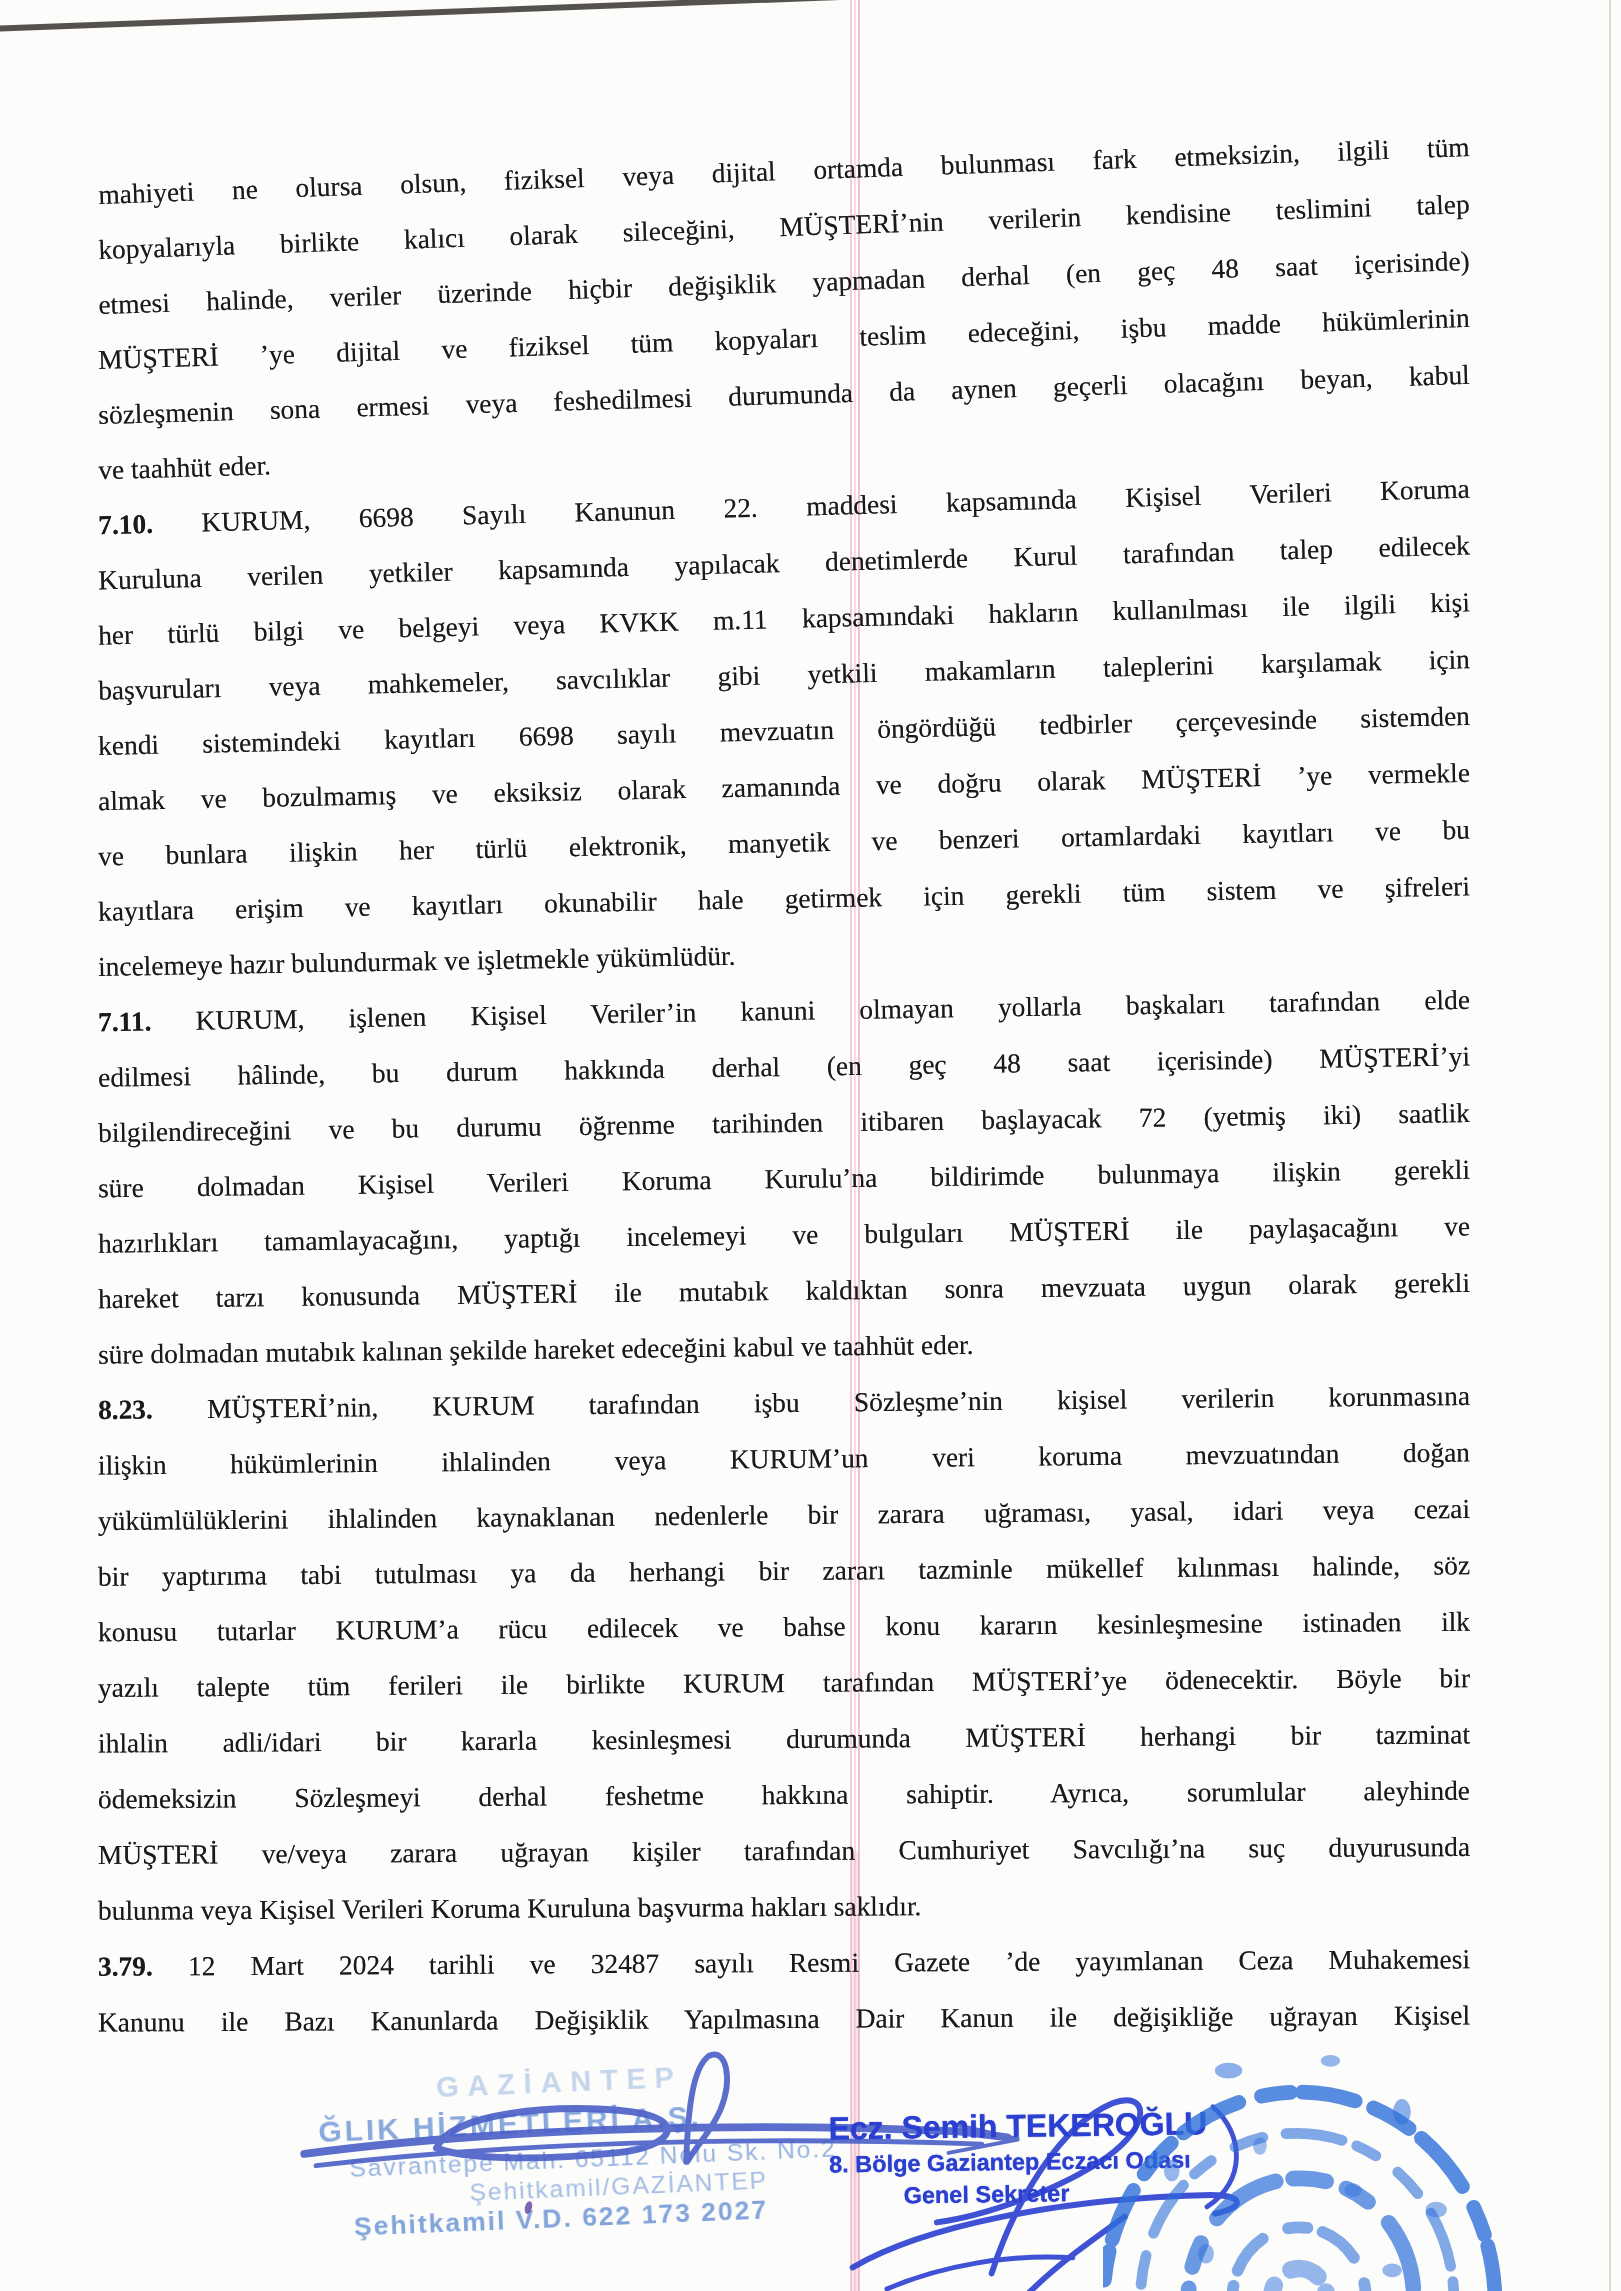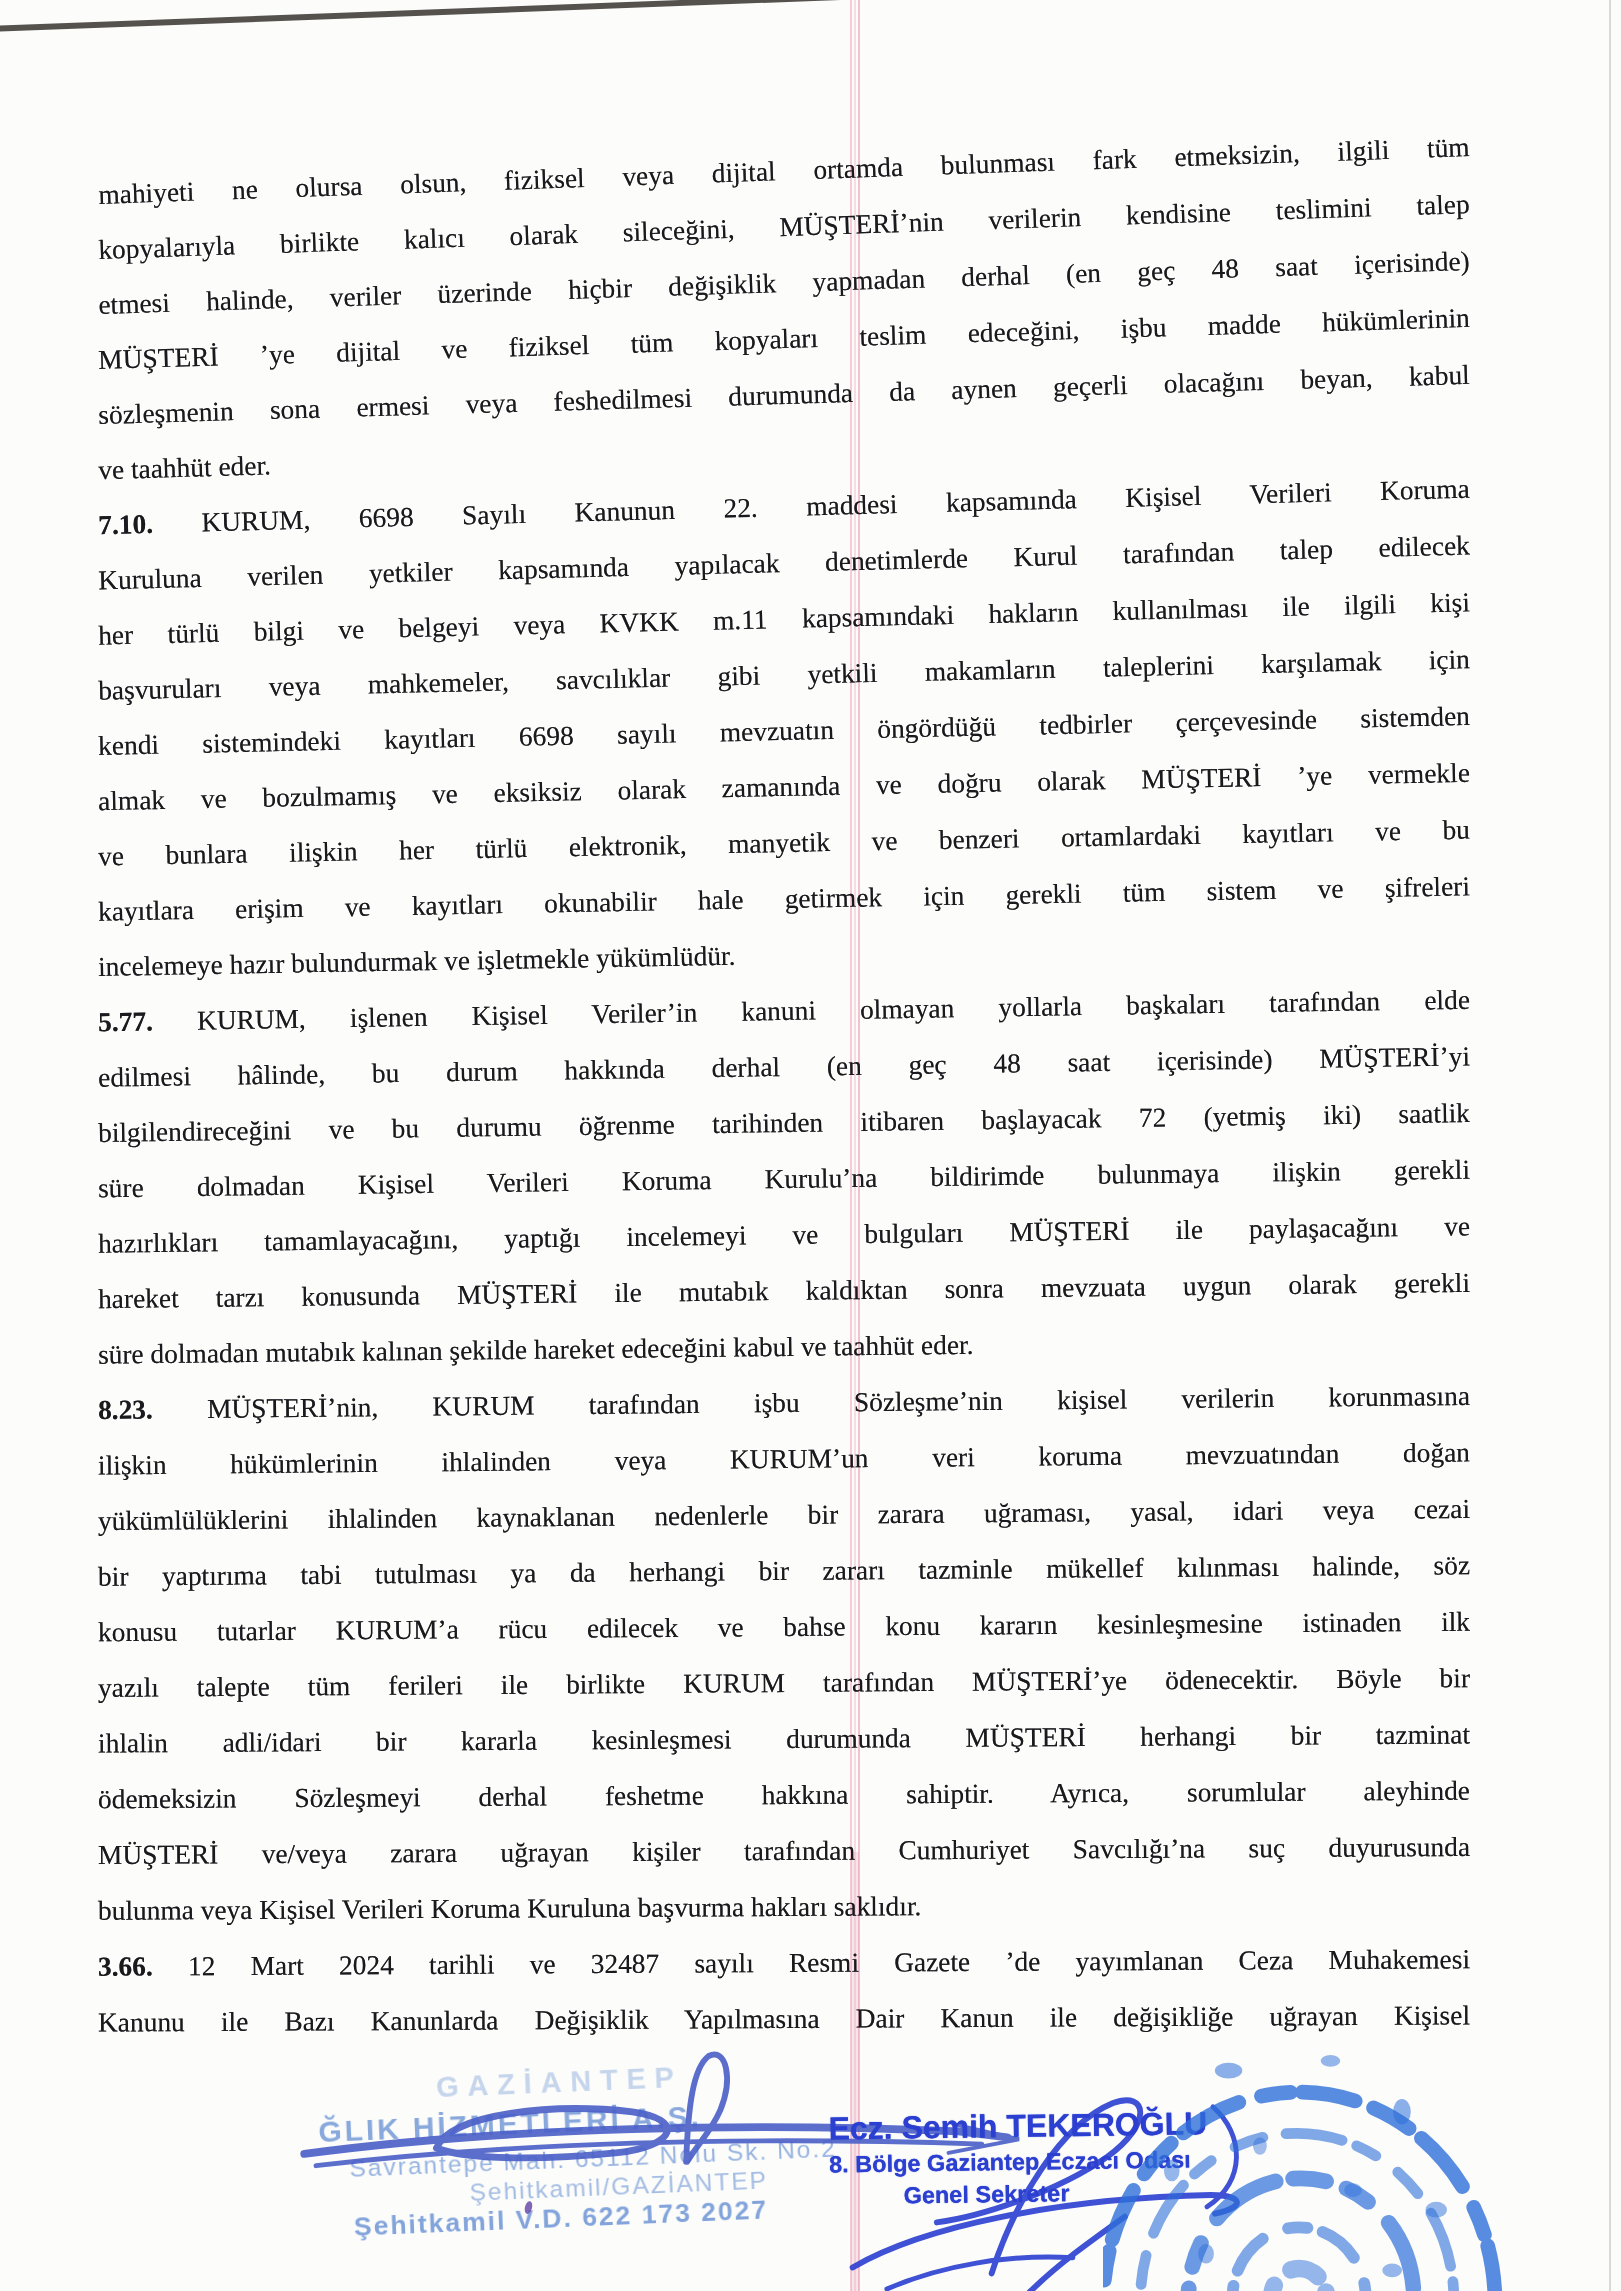--- a/index.html
+++ b/index.html
@@ -69,38 +69,38 @@
       <div class="line noj" style="transform: rotate(-1.61deg);">ve taahhüt eder.</div>
       <div class="line" style="transform: rotate(-1.53deg);"><b>7.10.</b> KURUM, 6698 Sayılı Kanunun 22. maddesi kapsamında Kişisel Verileri Koruma</div>
       <div class="line" style="transform: rotate(-1.46deg);">Kuruluna verilen yetkiler kapsamında yapılacak denetimlerde Kurul tarafından talep edilecek</div>
       <div class="line" style="transform: rotate(-1.39deg);">her türlü bilgi ve belgeyi veya KVKK m.11 kapsamındaki hakların kullanılması ile ilgili kişi</div>
       <div class="line" style="transform: rotate(-1.32deg);">başvuruları veya mahkemeler, savcılıklar gibi yetkili makamların taleplerini karşılamak için</div>
       <div class="line" style="transform: rotate(-1.25deg);">kendi sistemindeki kayıtları 6698 sayılı mevzuatın öngördüğü tedbirler çerçevesinde sistemden</div>
       <div class="line" style="transform: rotate(-1.19deg);">almak ve bozulmamış ve eksiksiz olarak zamanında ve doğru olarak MÜŞTERİ ’ye vermekle</div>
       <div class="line" style="transform: rotate(-1.12deg);">ve bunlara ilişkin her türlü elektronik, manyetik ve benzeri ortamlardaki kayıtları ve bu</div>
       <div class="line" style="transform: rotate(-1.06deg);">kayıtlara erişim ve kayıtları okunabilir hale getirmek için gerekli tüm sistem ve şifreleri</div>
       <div class="line noj" style="transform: rotate(-1deg);">incelemeye hazır bulundurmak ve işletmekle yükümlüdür.</div>
-      <div class="line" style="transform: rotate(-0.94deg);"><b>5.77.</b> KURUM, işlenen Kişisel Veriler’in kanuni olmayan yollarla başkaları tarafından elde</div>
+      <div class="line" style="transform: rotate(-0.94deg);"><b>7.11.</b> KURUM, işlenen Kişisel Veriler’in kanuni olmayan yollarla başkaları tarafından elde</div>
       <div class="line" style="transform: rotate(-0.89deg);">edilmesi hâlinde, bu durum hakkında derhal (en geç 48 saat içerisinde) MÜŞTERİ’yi</div>
       <div class="line" style="transform: rotate(-0.83deg);">bilgilendireceğini ve bu durumu öğrenme tarihinden itibaren başlayacak 72 (yetmiş iki) saatlik</div>
       <div class="line" style="transform: rotate(-0.78deg);">süre dolmadan Kişisel Verileri Koruma Kurulu’na bildirimde bulunmaya ilişkin gerekli</div>
       <div class="line" style="transform: rotate(-0.73deg);">hazırlıkları tamamlayacağını, yaptığı incelemeyi ve bulguları MÜŞTERİ ile paylaşacağını ve</div>
       <div class="line" style="transform: rotate(-0.68deg);">hareket tarzı konusunda MÜŞTERİ ile mutabık kaldıktan sonra mevzuata uygun olarak gerekli</div>
       <div class="line noj" style="transform: rotate(-0.64deg);">süre dolmadan mutabık kalınan şekilde hareket edeceğini kabul ve taahhüt eder.</div>
       <div class="line" style="transform: rotate(-0.59deg);"><b>8.23.</b> MÜŞTERİ’nin, KURUM tarafından işbu Sözleşme’nin kişisel verilerin korunmasına</div>
       <div class="line" style="transform: rotate(-0.55deg);">ilişkin hükümlerinin ihlalinden veya KURUM’un veri koruma mevzuatından doğan</div>
       <div class="line" style="transform: rotate(-0.51deg);">yükümlülüklerini ihlalinden kaynaklanan nedenlerle bir zarara uğraması, yasal, idari veya cezai</div>
       <div class="line" style="transform: rotate(-0.48deg);">bir yaptırıma tabi tutulması ya da herhangi bir zararı tazminle mükellef kılınması halinde, söz</div>
       <div class="line" style="transform: rotate(-0.44deg);">konusu tutarlar KURUM’a rücu edilecek ve bahse konu kararın kesinleşmesine istinaden ilk</div>
       <div class="line" style="transform: rotate(-0.41deg);">yazılı talepte tüm ferileri ile birlikte KURUM tarafından MÜŞTERİ’ye ödenecektir. Böyle bir</div>
       <div class="line" style="transform: rotate(-0.38deg);">ihlalin adli/idari bir kararla kesinleşmesi durumunda MÜŞTERİ herhangi bir tazminat</div>
       <div class="line" style="transform: rotate(-0.36deg);">ödemeksizin Sözleşmeyi derhal feshetme hakkına sahiptir. Ayrıca, sorumlular aleyhinde</div>
       <div class="line" style="transform: rotate(-0.34deg);">MÜŞTERİ ve/veya zarara uğrayan kişiler tarafından Cumhuriyet Savcılığı’na suç duyurusunda</div>
       <div class="line noj" style="transform: rotate(-0.32deg);">bulunma veya Kişisel Verileri Koruma Kuruluna başvurma hakları saklıdır.</div>
-      <div class="line" style="transform: rotate(-0.31deg);"><b>3.66.</b> 12 Mart 2024 tarihli ve 32487 sayılı Resmi Gazete ’de yayımlanan Ceza Muhakemesi</div>
+      <div class="line" style="transform: rotate(-0.31deg);"><b>3.79.</b> 12 Mart 2024 tarihli ve 32487 sayılı Resmi Gazete ’de yayımlanan Ceza Muhakemesi</div>
       <div class="line" style="transform: rotate(-0.3deg);">Kanunu ile Bazı Kanunlarda Değişiklik Yapılmasına Dair Kanun ile değişikliğe uğrayan Kişisel</div>
     </div>
 
   <div class="company-stamp">
     <div class="st l1">GAZİANTEP</div>
     <div class="st l2">ĞLIK HİZMETLERİ A.Ş.</div>
     <div class="st l3">Savrantepe Mah. 65112 Nolu Sk. No.2</div>
     <div class="st l4">Şehitkamil/GAZİANTEP</div>
     <div class="st l5">Şehitkamil V.D. 622 173 2027</div>
   </div>

